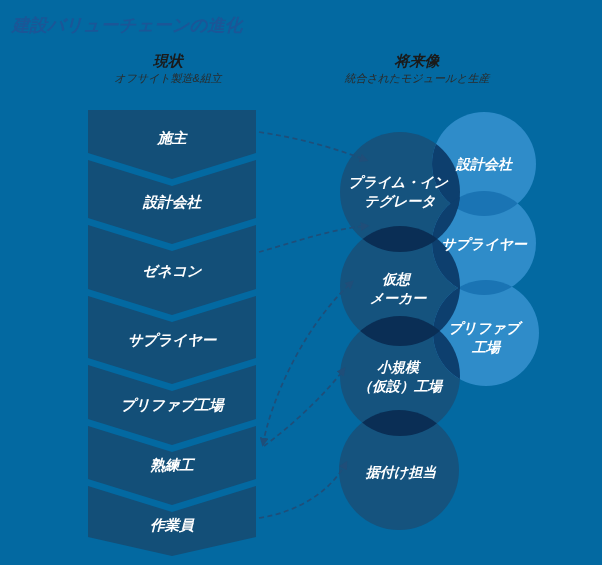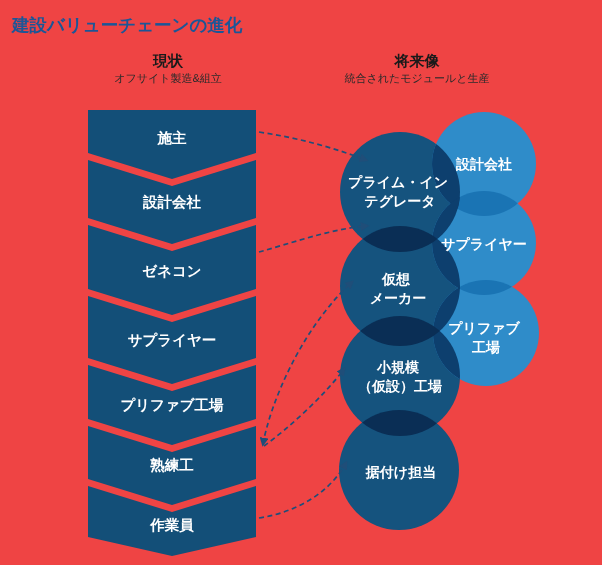--- a/index.html
+++ b/index.html
@@ -1,16 +1,16 @@
 <!DOCTYPE html>
 <html><head>
 <meta charset="utf-8">
 <style>
   html,body{margin:0;padding:0;background:#fff;}
-  .stage{position:relative;width:602px;height:565px;background:#ef4444;overflow:hidden;}
+  .stage{position:relative;width:602px;height:565px;background:#0369a1;overflow:hidden;font-style:italic;}
   svg text{font-family:"Liberation Sans","DejaVu Sans",sans-serif;}
   .t-title{font-size:17.5px;font-weight:bold;}
   .t-head{font-size:15px;font-weight:bold;fill:#1a1a1a;text-anchor:middle;}
   .t-sub{font-size:11px;fill:#2b2b2b;text-anchor:middle;}
   .t-chev{font-size:14.5px;font-weight:bold;fill:#ffffff;text-anchor:middle;}
   .t-circ{font-size:14px;font-weight:bold;fill:#ffffff;text-anchor:middle;}
   .arrow{fill:none;stroke-width:1.7;stroke-dasharray:5 3.5;}
 </style>
 </head>
 <body>

